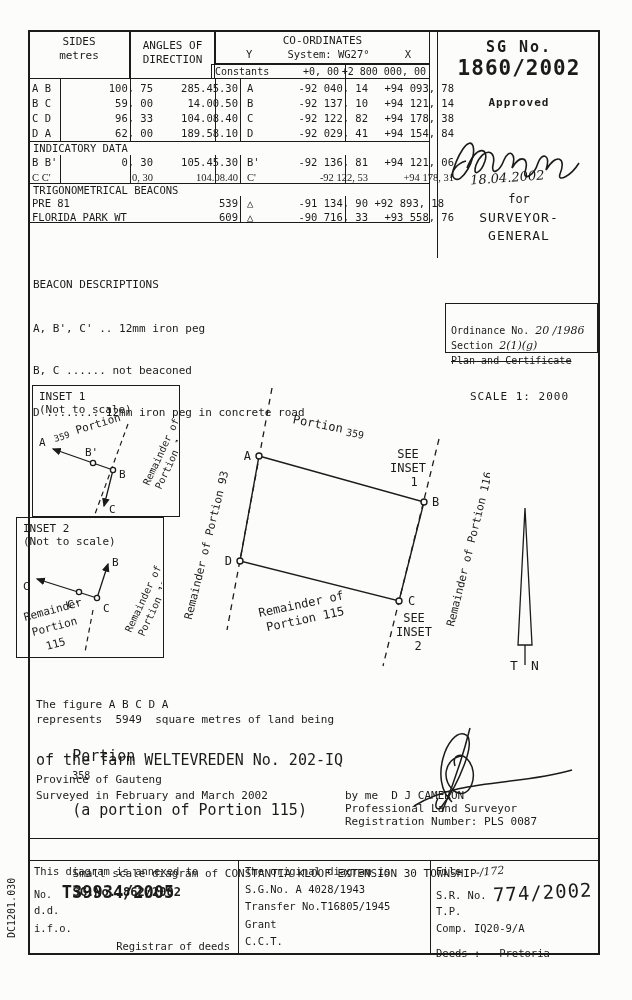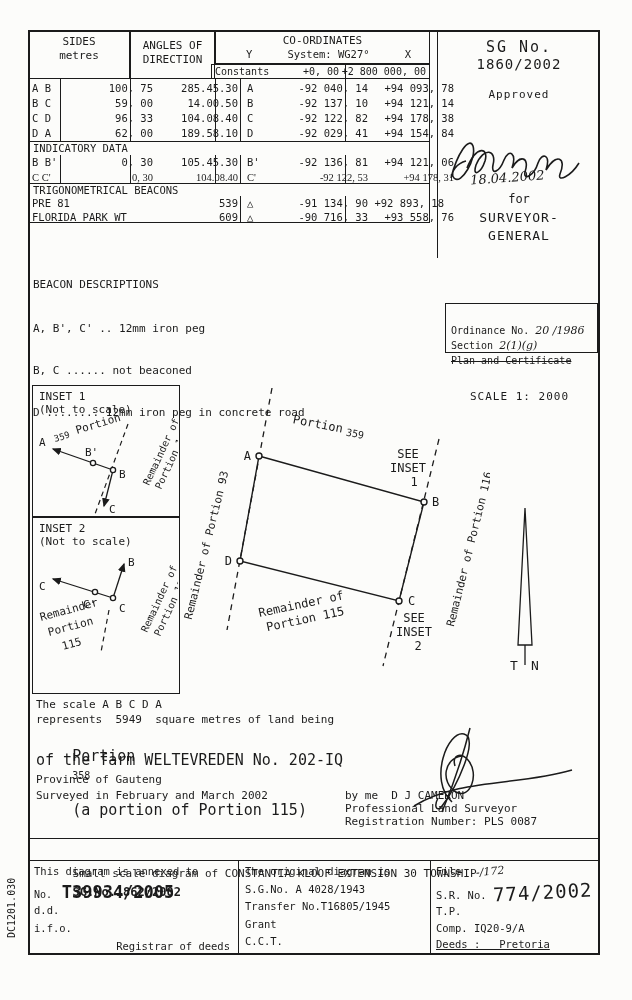--- a/index.html
+++ b/index.html
@@ -7,21 +7,21 @@
          font-family:"DejaVu Sans Mono",monospace;overflow:hidden;}
   .abs{position:absolute;}
   .bx{position:absolute;border:2px solid #1b1b1b;box-sizing:border-box;}
   .b1{position:absolute;border:1.5px solid #1b1b1b;box-sizing:border-box;}
   .t10{font-size:10px;line-height:1.15;}
   .t105{font-size:10.5px;line-height:1.2;}
   .t11{font-size:11px;line-height:1.25;}
   .t12{font-size:12px;}
   .t13{font-size:13px;}
   .t15{font-size:15px;}
-  .t21{font-size:14px;letter-spacing:1px;}
+  .t21{font-size:21px;letter-spacing:1px;}
   .ctr{text-align:center;}
   .rt{text-align:right;}
   .hand{font-family:"DejaVu Serif",serif;font-style:italic;}
   .struck{text-decoration:line-through;}
   .vline{position:absolute;width:0;border-left:1.5px solid #1b1b1b;}
   .hline{position:absolute;height:0;border-top:1.5px solid #1b1b1b;}
   .row{position:absolute;left:28px;width:402px;height:15px;font-size:10.5px;}
   .cell{position:absolute;top:0;height:15px;line-height:15px;white-space:pre;}
   svg text{font-family:"DejaVu Sans Mono",monospace;fill:#1b1b1b;}
 </style>
@@ -143,21 +143,21 @@
   <span class="vline" style="left:345px;top:196px;height:27px;"></span>
 
   <div class="abs t11" style="left:33px;top:250px;white-space:pre;">
     <div>BEACON DESCRIPTIONS</div>
     <div style="margin-top:3px;">A, B', C' .. 12mm iron peg</div>
     <div style="margin-top:1px;">B, C ...... not beaconed</div>
     <div style="margin-top:1px;">D ........ 12mm iron peg in concrete road</div>
   </div>
 
   <span class="vline" style="left:437px;top:30px;height:228px;"></span>
-  <div class="abs ctr" style="left:440px;top:30px;width:158px;">
+  <div class="abs ctr" style="left:440px;top:30px;width:158px;font-weight:bold;">
     <div class="t15" style="margin-top:8px;letter-spacing:2px;">SG No.</div>
     <div class="t21">1860/2002</div>
     <div class="t11" style="margin-top:16px;letter-spacing:1px;">Approved</div>
   </div>
   <svg class="abs" style="left:443px;top:128px;" width="152" height="62" viewBox="0 0 152 62">
     <path d="M8,50 C14,26 26,8 30,18 C34,30 18,58 11,50 C6,44 15,35 23,33" fill="none" stroke="#1b1b1b" stroke-width="1.6"></path>
     <path d="M24,40 C34,16 46,20 42,33 C38,45 29,50 33,37 C41,18 54,22 50,37 C48,47 56,45 61,32 C66,20 74,25 69,40 C77,26 87,29 82,44 C80,53 91,48 95,35 C99,24 108,26 103,42 C113,25 124,29 117,46 C114,55 128,48 136,35" fill="none" stroke="#1b1b1b" stroke-width="1.6"></path>
   </svg>
   <div class="abs hand t13" style="left:470px;top:170px;transform:rotate(-4deg);">18.04.2002</div>
   <div class="abs ctr" style="left:440px;top:192px;width:158px;">
@@ -198,21 +198,21 @@
       <text x="52" y="70" font-size="11">B'</text>
       <text x="86" y="92" font-size="11">B</text>
       <text x="76" y="127" font-size="11">C</text>
       <text transform="translate(44,48) rotate(-17)" font-size="11">Portion</text>
       <text transform="translate(22,56) rotate(-17)" font-size="9">359</text>
       <text transform="translate(116,100) rotate(-65)" font-size="10">Remainder of</text>
       <text transform="translate(128,104) rotate(-65)" font-size="10">Portion 116</text>
     </svg>
   </div>
 
-  <div class="b1" style="left:32px;top:517px;width:148px;height:177px;border-width:1.5px;">
+  <div class="b1" style="left:16px;top:517px;width:148px;height:141px;border-width:1.5px;">
     <svg width="145" height="138" viewBox="0 0 145 138">
       <defs>
         <marker id="ah2" markerWidth="8" markerHeight="8" refX="6" refY="3" orient="auto">
           <path d="M0,0 L7,3 L0,6 z" fill="#1b1b1b"></path>
         </marker>
       </defs>
       <text x="6" y="14" font-size="11">INSET 2</text>
       <text x="6" y="27" font-size="11">(Not to scale)</text>
       <line x1="80" y1="80" x2="20" y2="61" stroke="#1b1b1b" stroke-width="1.3" marker-end="url(#ah2)"></line>
       <line x1="80" y1="80" x2="91" y2="46" stroke="#1b1b1b" stroke-width="1.3" marker-end="url(#ah2)"></line>
@@ -258,21 +258,21 @@
     <text transform="translate(126,245) rotate(-12)" font-size="12" text-anchor="middle">Portion 115</text>
   </svg>
 
   <svg class="abs" style="left:505px;top:503px;" width="50" height="172" viewBox="0 0 50 172">
     <polygon points="20,5 13,142 27,142" fill="#fcfcfa" stroke="#1b1b1b" stroke-width="1.3"></polygon>
     <line x1="20" y1="142" x2="20" y2="162" stroke="#1b1b1b" stroke-width="1.3"></line>
     <text x="5" y="167" font-size="13">T</text>
     <text x="26" y="167" font-size="13">N</text>
   </svg>
 
-  <div class="abs t11" style="left:36px;top:698px;white-space:pre;">The scale A B C D A</div>
+  <div class="abs t11" style="left:36px;top:698px;white-space:pre;">The figure A B C D A</div>
   <div class="abs t11" style="left:36px;top:713px;white-space:pre;">represents  5949  square metres of land being</div>
   <div class="abs" style="left:36px;top:729px;font-size:15px;white-space:pre;">
     <span>Portion</span>
     <span style="font-size:10px;">358</span>
     <span style="display:inline-block;width:42px;"></span>
     <span>(a portion of Portion 115)</span>
   </div>
   <div class="abs" style="left:36px;top:751px;font-size:15px;white-space:pre;">of the farm WELTEVREDEN No. 202-IQ</div>
   <div class="abs t11" style="left:36px;top:773px;">Province of Gauteng</div>
   <div class="abs t11" style="left:36px;top:789px;">Surveyed in February and March 2002</div>
@@ -319,16 +319,16 @@
     <div>
       <span>File</span>
       <span class="hand t11" style="display:inline-block;transform:rotate(-5deg);margin-left:8px;">-/172</span>
     </div>
     <div style="margin-top:2px;">
       <span>S.R. No.</span>
       <span style="font-size:19px;display:inline-block;transform:rotate(-3deg);letter-spacing:1px;">774/2002</span>
     </div>
     <div style="margin-top:1px;">T.P.</div>
     <div style="margin-top:5px;">Comp. IQ20-9/A</div>
-    <div style="margin-top:3px;white-space:pre;text-decoration:underline;">Deeds :   Pretoria</div>
+    <div style="margin-top:12px;white-space:pre;">Deeds :   Pretoria</div>
   </div>
 
 </div>
 
 </body></html>

